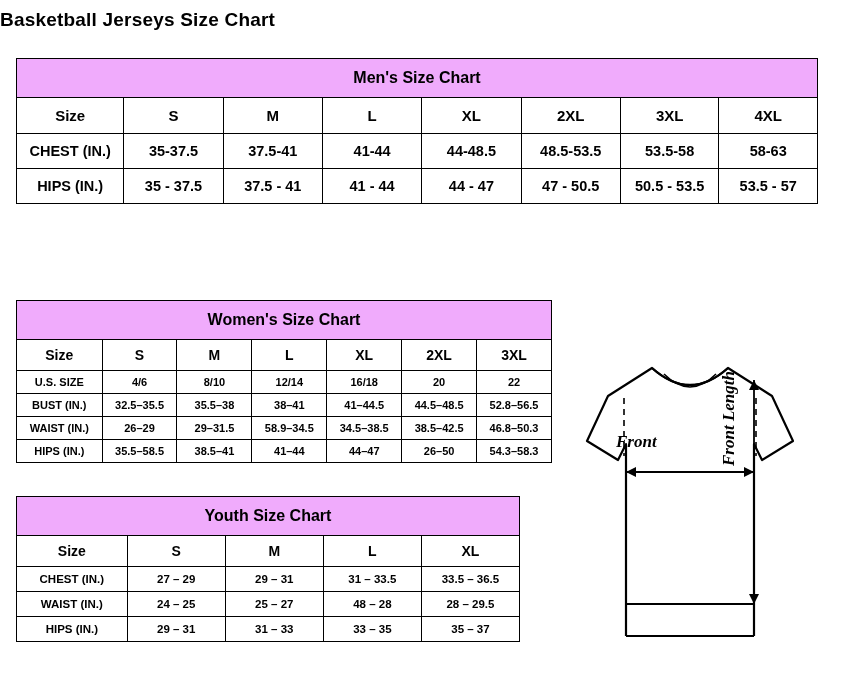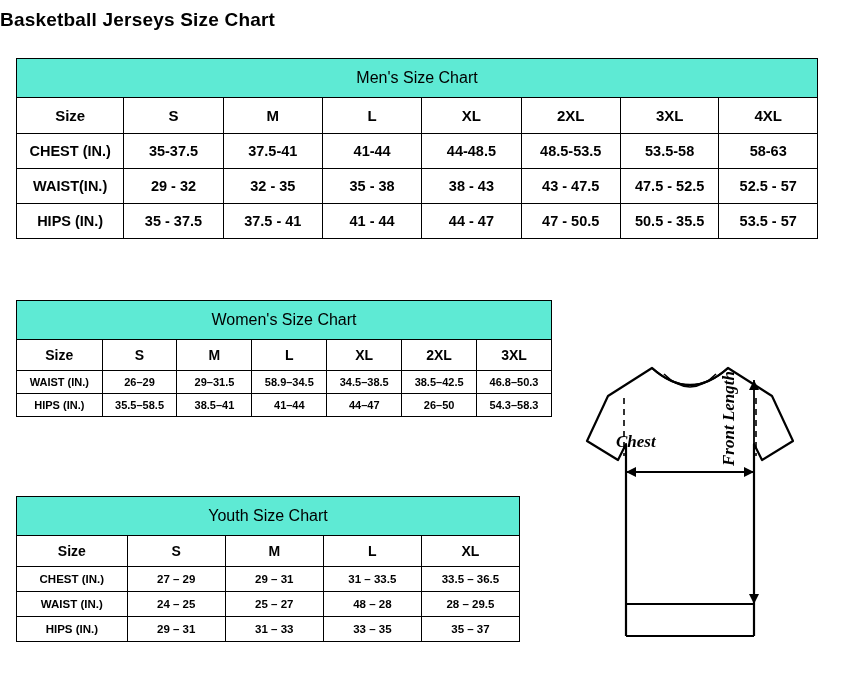--- a/index.html
+++ b/index.html
@@ -28,23 +28,23 @@
     table-layout: fixed;
   }
   table td, table th {
     border: 1px solid #000000;
     text-align: center;
     vertical-align: middle;
     background: #ffffff;
     font-weight: bold;
   }
   .chart-caption td {
-    background: #5eead4;
+    background: #f0abfc;
     font-size: 16px;
-    font-weight: normal;
+    font-weight: bold;
     padding: 9px 0;
   }
 
   
   #mens-chart {
     position: absolute;
     left: 16px;
     top: 58px;
     width: 802px;
   }
@@ -138,37 +138,27 @@
         <td class="rowlabel">CHEST (IN.)</td>
         <td>35-37.5</td>
         <td>37.5-41</td>
         <td>41-44</td>
         <td>44-48.5</td>
         <td>48.5-53.5</td>
         <td>53.5-58</td>
         <td>58-63</td>
       </tr>
       <tr>
-        <td class="rowlabel">WAIST(IN.)</td>
-        <td>29 - 32</td>
-        <td>32 - 35</td>
-        <td>35 - 38</td>
-        <td>38 - 43</td>
-        <td>43 - 47.5</td>
-        <td>47.5 - 52.5</td>
-        <td>52.5 - 57</td>
-      </tr>
-      <tr>
         <td class="rowlabel">HIPS (IN.)</td>
         <td>35 - 37.5</td>
         <td>37.5 - 41</td>
         <td>41 - 44</td>
         <td>44 - 47</td>
         <td>47 - 50.5</td>
-        <td>50.5 - 35.5</td>
+        <td>50.5 - 53.5</td>
         <td>53.5 - 57</td>
       </tr>
     </tbody>
 </table>
 
 <table id="womens-chart">
   <colgroup>
     <col style="width:16%">
       <col style="width:14%">
       <col style="width:14%">
@@ -184,20 +174,38 @@
       <tr class="hdr">
         <td>Size</td>
         <td>S</td>
         <td>M</td>
         <td>L</td>
         <td>XL</td>
         <td>2XL</td>
         <td>3XL</td>
       </tr>
       <tr>
+        <td class="rowlabel">U.S. SIZE</td>
+        <td>4/6</td>
+        <td>8/10</td>
+        <td>12/14</td>
+        <td>16/18</td>
+        <td>20</td>
+        <td>22</td>
+      </tr>
+      <tr>
+        <td class="rowlabel">BUST  (IN.)</td>
+        <td>32.5–35.5</td>
+        <td>35.5–38</td>
+        <td>38–41</td>
+        <td>41–44.5</td>
+        <td>44.5–48.5</td>
+        <td>52.8–56.5</td>
+      </tr>
+      <tr>
         <td class="rowlabel">WAIST  (IN.)</td>
         <td>26–29</td>
         <td>29–31.5</td>
         <td>58.9–34.5</td>
         <td>34.5–38.5</td>
         <td>38.5–42.5</td>
         <td>46.8–50.3</td>
       </tr>
       <tr>
         <td class="rowlabel">HIPS  (IN.)</td>
@@ -271,15 +279,15 @@
 
     <line x1="214" y1="44" x2="214" y2="268" stroke="#000000" stroke-width="1.8"></line>
     <polygon points="214,44 209,54 219,54" fill="#000000"></polygon>
     <polygon points="214,268 209,258 219,258" fill="#000000"></polygon>
 
     <line x1="86" y1="268" x2="214" y2="268" stroke="#000000" stroke-width="1.8" stroke-dasharray="8,6"></line>
 
     <path d="M86 268 L86 300 M214 268 L214 300" stroke="#000000" stroke-width="2.2" fill="none"></path>
     <line x1="86" y1="300" x2="214" y2="300" stroke="#000000" stroke-width="2.2"></line>
   </svg>
-  <div class="diag-label" id="chest-label">Chest</div>
+  <div class="diag-label" id="chest-label">Front</div>
   <div class="diag-label" id="front-length-label">Front Length</div>
 </div>
 
 </body></html>

